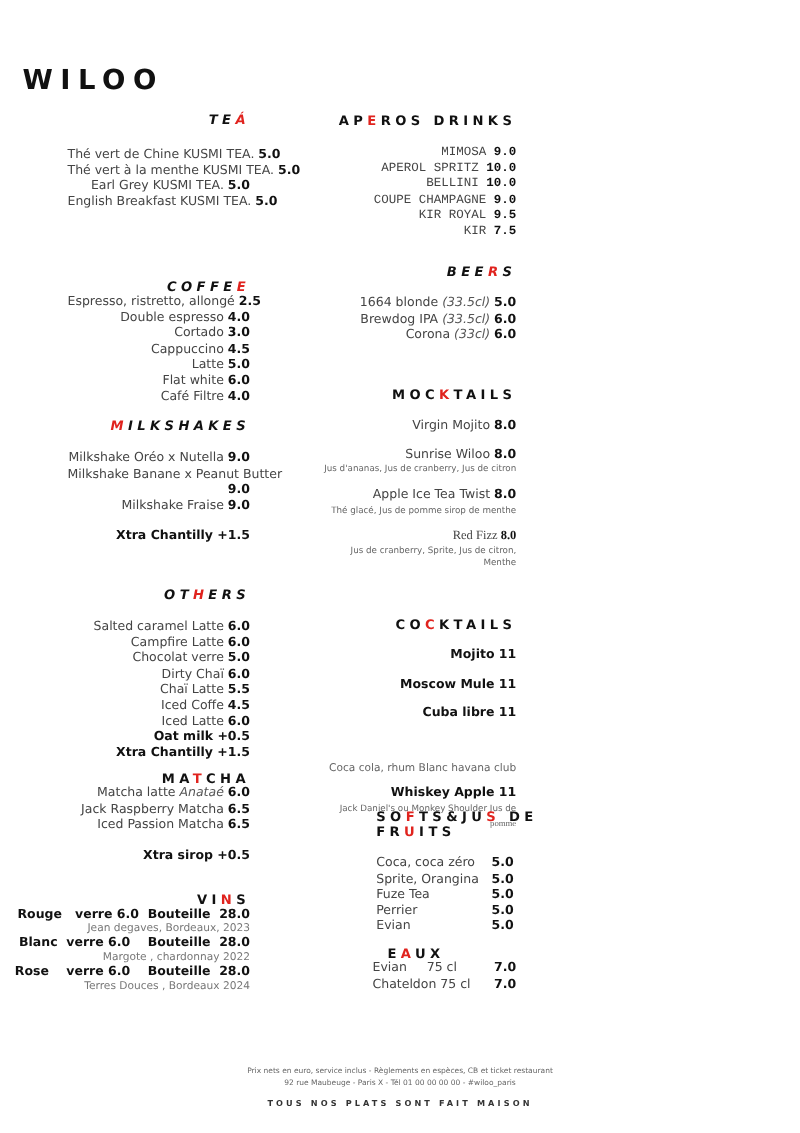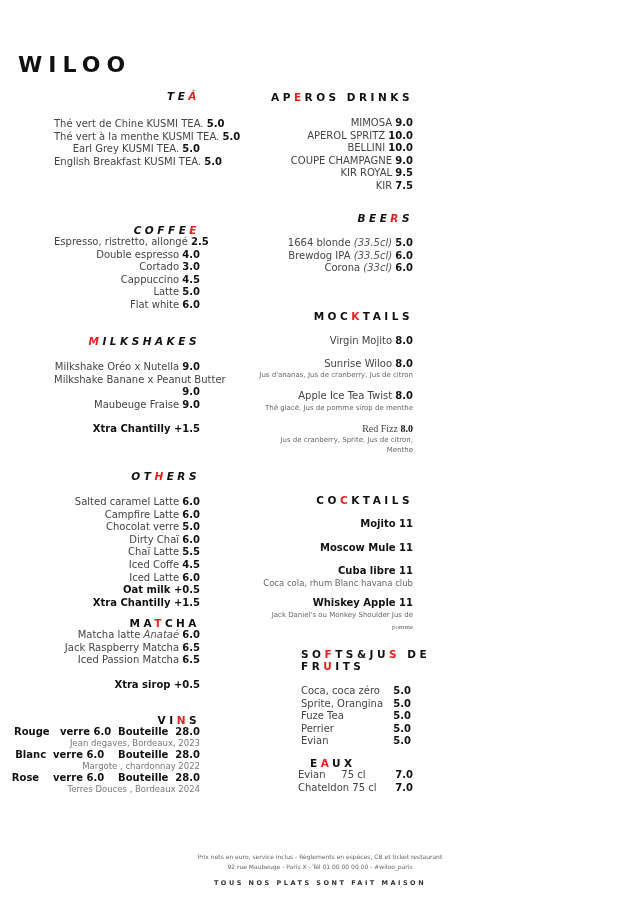--- a/index.html
+++ b/index.html
@@ -46,30 +46,31 @@
   </div>
 
   <div class="block" style="top:224px;">
     <div class="h it"><span>COFFE</span><span class="acc">E</span></div>
     <div class="row"><span>Espresso, ristretto, allongé</span> <b>2.5</b></div>
     <div class="row"><span>Double espresso</span> <b>4.0</b></div>
     <div class="row"><span>Cortado</span> <b>3.0</b></div>
     <div class="row"><span>Cappuccino</span> <b>4.5</b></div>
     <div class="row"><span>Latte</span> <b>5.0</b></div>
     <div class="row"><span>Flat white</span> <b>6.0</b></div>
+    <div class="row"><span>Café Filtre</span> <b>4.0</b></div>
   </div>
 
   <div class="block" style="top:335px;">
     <div class="h it"><span class="acc">M</span><span>ILKSHAKES</span></div>
   </div>
   <div class="block" style="top:361px;">
     <div class="row"><span>Milkshake Oréo x Nutella</span> <b>9.0</b></div>
     <div class="row"><span>Milkshake Banane x Peanut Butter</span></div>
     <div class="row"><b>9.0</b></div>
-    <div class="row"><span>Maubeuge Fraise</span> <b>9.0</b></div>
+    <div class="row"><span>Milkshake Fraise</span> <b>9.0</b></div>
     <div class="bold" style="margin-top:12px;">Xtra Chantilly +1.5</div>
   </div>
 
   <div class="block" style="top:470px;">
     <div class="h it"><span>OT</span><span class="acc">H</span><span>ERS</span></div>
   </div>
   <div class="block" style="top:496px;">
     <div class="row"><span>Salted caramel Latte</span> <b>6.0</b></div>
     <div class="row"><span>Campfire Latte</span> <b>6.0</b></div>
     <div class="row"><span>Chocolat verre</span> <b>5.0</b></div>
@@ -98,21 +99,21 @@
     <div class="wine" style="white-space:pre;">Rose    verre 6.0    Bouteille  28.0</div>
     <div class="wine-desc">Terres Douces , Bordeaux 2024</div>
   </div>
 </div>
 
 <div class="col col-right" style="top:0; height:906px;">
 
   <div class="block" style="top:91px;">
     <div class="h"><span>AP</span><span class="acc">E</span><span>ROS DRINKS</span></div>
   </div>
-  <div class="block" style="top:117px;">
+  <div class="block" style="top:117px;font-family:Liberation Mono, monospace;">
     <div class="row"><span>MIMOSA</span> <b>9.0</b></div>
     <div class="row"><span>APEROL SPRITZ</span> <b>10.0</b></div>
     <div class="row"><span>BELLINI</span> <b>10.0</b></div>
     <div class="row"><span>COUPE CHAMPAGNE</span> <b>9.0</b></div>
     <div class="row"><span>KIR ROYAL</span> <b>9.5</b></div>
     <div class="row"><span>KIR</span> <b>7.5</b></div>
   </div>
 
   <div class="block" style="top:212px;">
     <div class="h it"><span>BEE</span><span class="acc">R</span><span>S</span></div>
@@ -137,21 +138,21 @@
     <div class="desc">Menthe</div>
   </div>
 
   <div class="block" style="top:494px;">
     <div class="h"><span>CO</span><span class="acc">C</span><span>KTAILS</span></div>
   </div>
   <div class="block" style="top:518px;">
     <div class="row bold">Mojito 11</div>
     <div class="row bold" style="margin-top:11px;">Moscow  Mule 11</div>
     <div class="row bold" style="margin-top:11px;">Cuba libre 11</div>
-    <div class="desc" style="font-size:8.5px;">Coca  cola, rhum Blanc havana club</div>
+    <div class="desc" style="font-size:8.5px;margin-top:32px;">Coca  cola, rhum Blanc havana club</div>
     <div class="row bold" style="margin-top:9px;">Whiskey Apple 11</div>
     <div class="desc" style="line-height:12px;">Jack Daniel's ou Monkey Shoulder Jus de</div>
     <div class="desc" style="line-height:12px;font-family:Liberation Serif, serif;">pomme</div>
   </div>
 </div>
 
 <div class="softs" style="top:648px;">
   <div class="h" style="text-align:left;"><span>SO</span><span class="acc">F</span><span>TS&amp;JU</span><span class="acc">S</span><span> DE</span></div>
   <div class="h" style="text-align:left;"><span>FR</span><span class="acc">U</span><span>ITS</span></div>
   <div style="height:13px;"></div>

